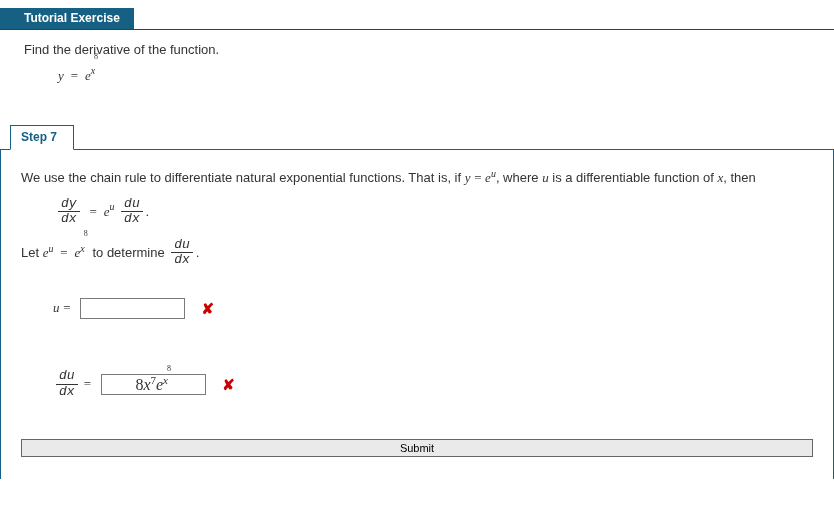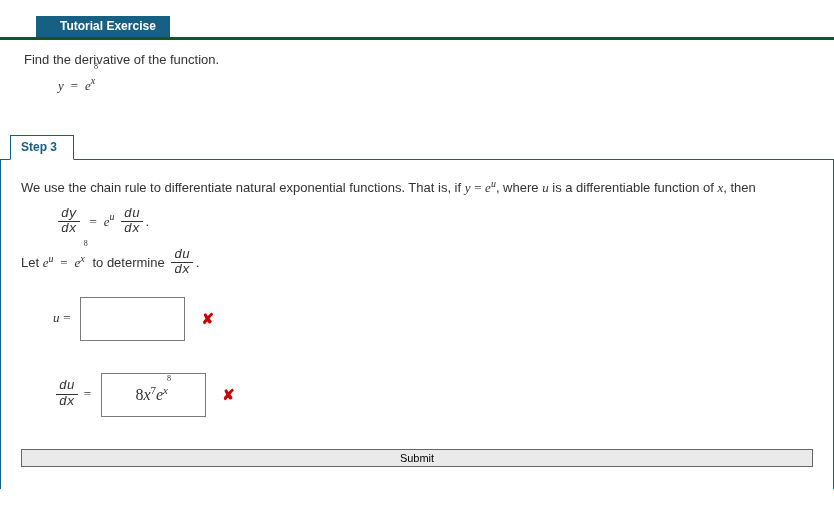--- a/index.html
+++ b/index.html
@@ -7,23 +7,22 @@
     padding: 0;
     font-family: Verdana, Arial, sans-serif;
     font-size: 13px;
     color: #333;
     background: #fff;
     width: 834px;
   }
   .section-bar {
     display: flex;
     align-items: stretch;
-    border-bottom: 3px solid #14532d;
-    margin-top: 16px;
-    padding-left: 36px;
+    border-bottom: 1px solid #14532d;
+    margin-top: 8px;
   }
   .section-tab {
     background: #156083;
     color: #fff;
     font-weight: bold;
     font-size: 12px;
     padding: 3px 14px 4px 14px;
   }
   .section-bar .leader {
     width: 10px;
@@ -66,21 +65,21 @@
   .eq-block { margin: 6px 0 6px 34px; }
   .field-row {
     display: flex;
     align-items: center;
     margin: 14px 0 0 32px;
     min-height: 52px;
   }
   .input-box {
     border: 1px solid #7a7a7a;
     background: #fff;
-    height: 44px;
+    height: 21px;
     width: 105px;
     margin: 0 10px;
     font-family: "Times New Roman", serif;
     display: flex;
     align-items: center;
     padding: 0 22px;
     box-sizing: border-box;
   }
   .x-mark {
     color: #cc0000;
@@ -118,21 +117,21 @@
   <div class="eq-block">
     <span class="math-expr">
       <span class="mi">y</span>
       <span class="mn">&nbsp;<span>=</span>&nbsp;</span>
       <span class="mi">e</span><span class="sup"><span class="mi">x</span><span class="sup2 mn">8</span></span>
     </span>
   </div>
 </div>
 
 <div class="step-bar">
-  <div class="step-box">Step 3</div>
+  <div class="step-box">Step 7</div>
 </div>
 
 <div class="step-content">
 
   <div>
     <span>We use the chain rule to differentiate natural exponential functions. That is, if </span><span class="math-expr"><span class="mi">y</span> <span class="mn">=</span> <span class="mi">e</span><span class="sup mi">u</span></span><span>, where </span><span class="mi">u</span><span> is a differentiable function of </span><span class="mi">x</span><span>, then</span>
   </div>
 
   <div class="eq-block">
     <span class="frac">

